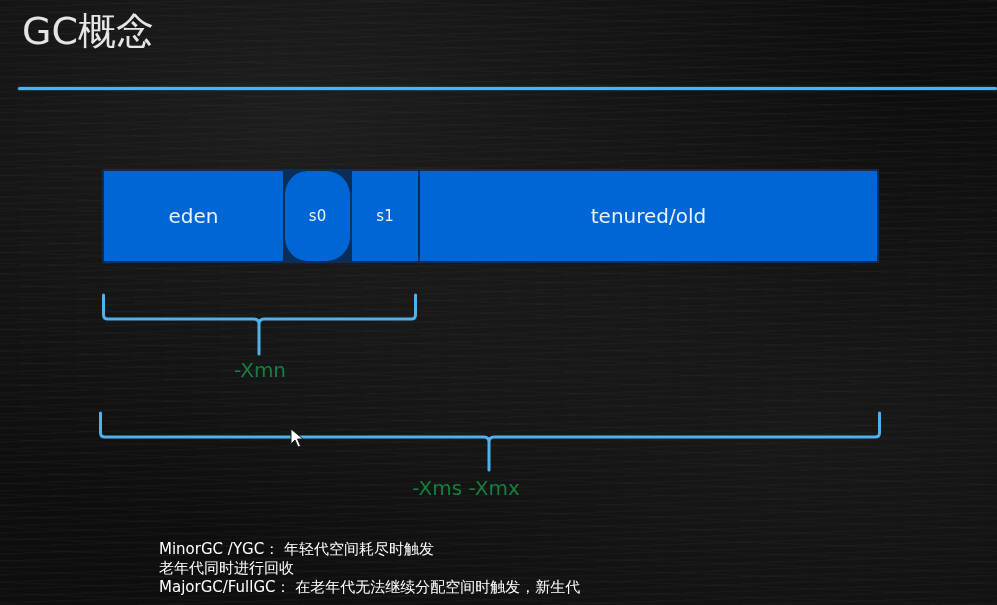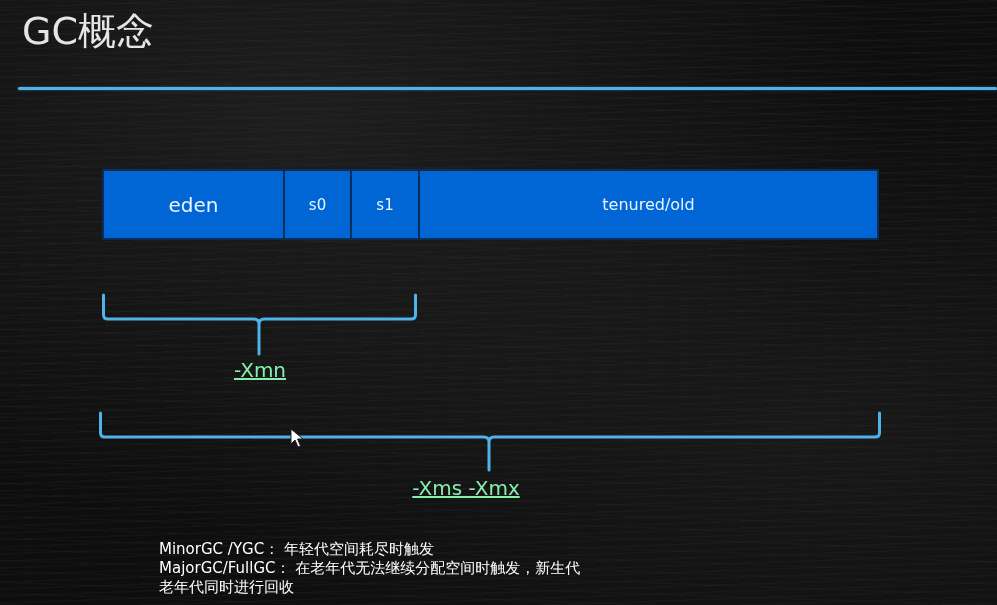--- a/index.html
+++ b/index.html
@@ -17,40 +17,39 @@
   .title {
     position: absolute; left: 22px; top: 8px;
     font-size: 38px; line-height: 46px; color: #e5e5e5; letter-spacing: 0px;
   }
   .title-rule {
     position: absolute; left: 18px; top: 87px; width: 979px; height: 3px;
     background: #4fb2ea; border-radius: 2px;
     box-shadow: 0 0 2px rgba(79,178,234,0.6);
   }
   .heap {
-    position: absolute; left: 102px; top: 169px; width: 777px; height: 71px;
+    position: absolute; left: 102px; top: 169px; width: 777px; height: 94px;
     display: flex; border: 2px solid #0a2d5a; box-sizing: border-box;
     background: #0a2d5a;
   }
   .seg {
     background: #0066d6; display: flex; align-items: center; justify-content: center;
     color: #e9f4ff; box-sizing: border-box;
   }
   .seg + .seg { border-left: 2px solid #0a2d5a; }
   .seg.eden { width: 179px; font-size: 20px; }
-  .seg.s0 { width: 67px; font-size: 15px; }
+  .seg.s0 { width: 67px; font-size: 15px; border-radius: 24px; }
   .seg.s1 { width: 68px; font-size: 15px; justify-content: center; }
-  .seg.old { flex: 1; font-size: 16px; }
+  .seg.old { flex: 1; font-size: 20px; }
 
   .brace { position: absolute; }
   .brace svg { display: block; overflow: visible; }
   .brace-label {
-    position: absolute; color: #86efac; font-size: 20px; white-space: nowrap;
+    position: absolute; color: #15803d; font-size: 20px; white-space: nowrap;
     transform: translateX(-50%);
-    text-decoration: underline;
   }
   .notes {
     position: absolute; left: 111px; top: 540px; font-size: 15px; line-height: 19px;
     color: #ffffff;
     margin-left: 48px;
   }
   .cursor { position: absolute; left: 290px; top: 428px; }
 </style>
 </head>
 <body>
@@ -82,21 +81,21 @@
 
 <div class="brace" style="left:99px; top:413px;">
   <svg width="784" height="60">
     <path d="M1.5 0 V20 Q1.5 24 6 24 H385 Q390 24 390 29 V57 M390 29 Q390 24 395 24 H776 Q780.5 24 780.5 20 V0" fill="none" stroke="#4fb2ea" stroke-width="3" stroke-linecap="round"></path>
   </svg>
 </div>
 <div class="brace-label" style="left:466px; top:476px;">-Xms -Xmx</div>
 
 <div class="notes">
   <div>MinorGC /YGC：  年轻代空间耗尽时触发</div>
+  <div>老年代同时进行回收</div>
   <div>MajorGC/FullGC：  在老年代无法继续分配空间时触发，新生代</div>
-  <div>老年代同时进行回收</div>
 </div>
 
 <div class="cursor">
   <svg width="14" height="20">
     <path d="M1 1 L1 16 L5 12 L8 19 L10.5 18 L7.5 11 L13 11 Z" fill="#ffffff" stroke="#222" stroke-width="1"></path>
   </svg>
 </div>
 
 </body></html>

